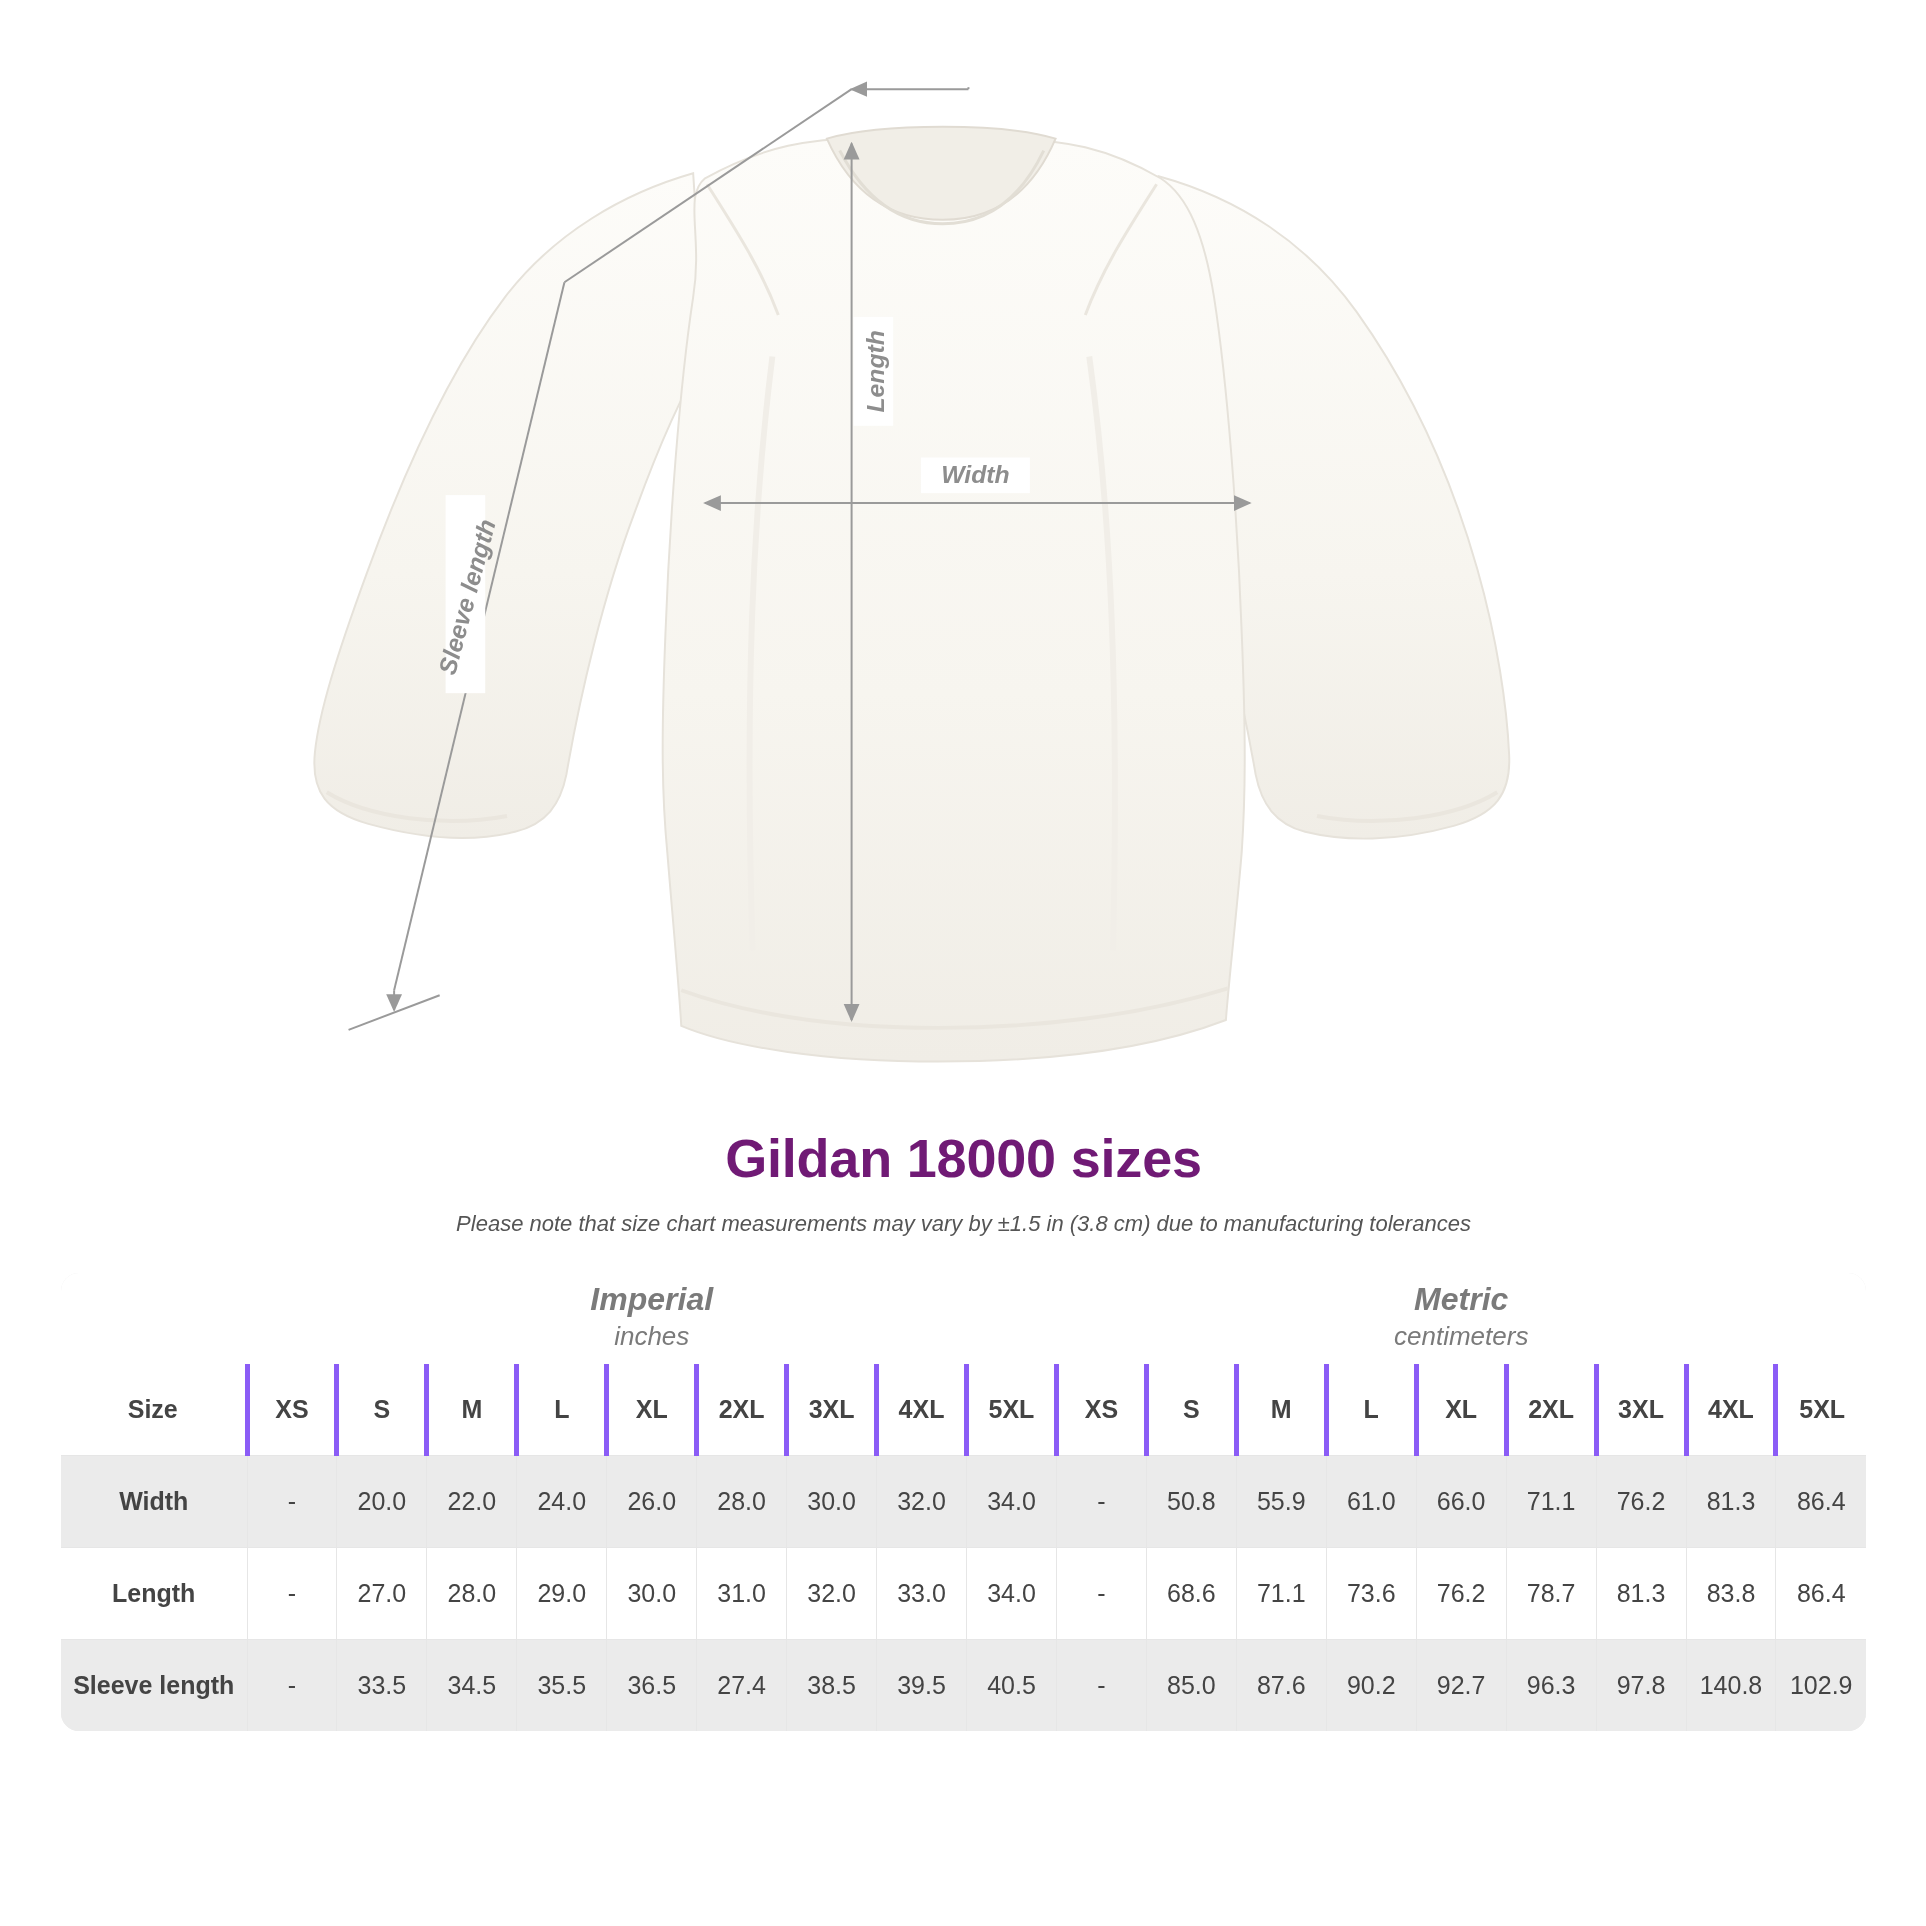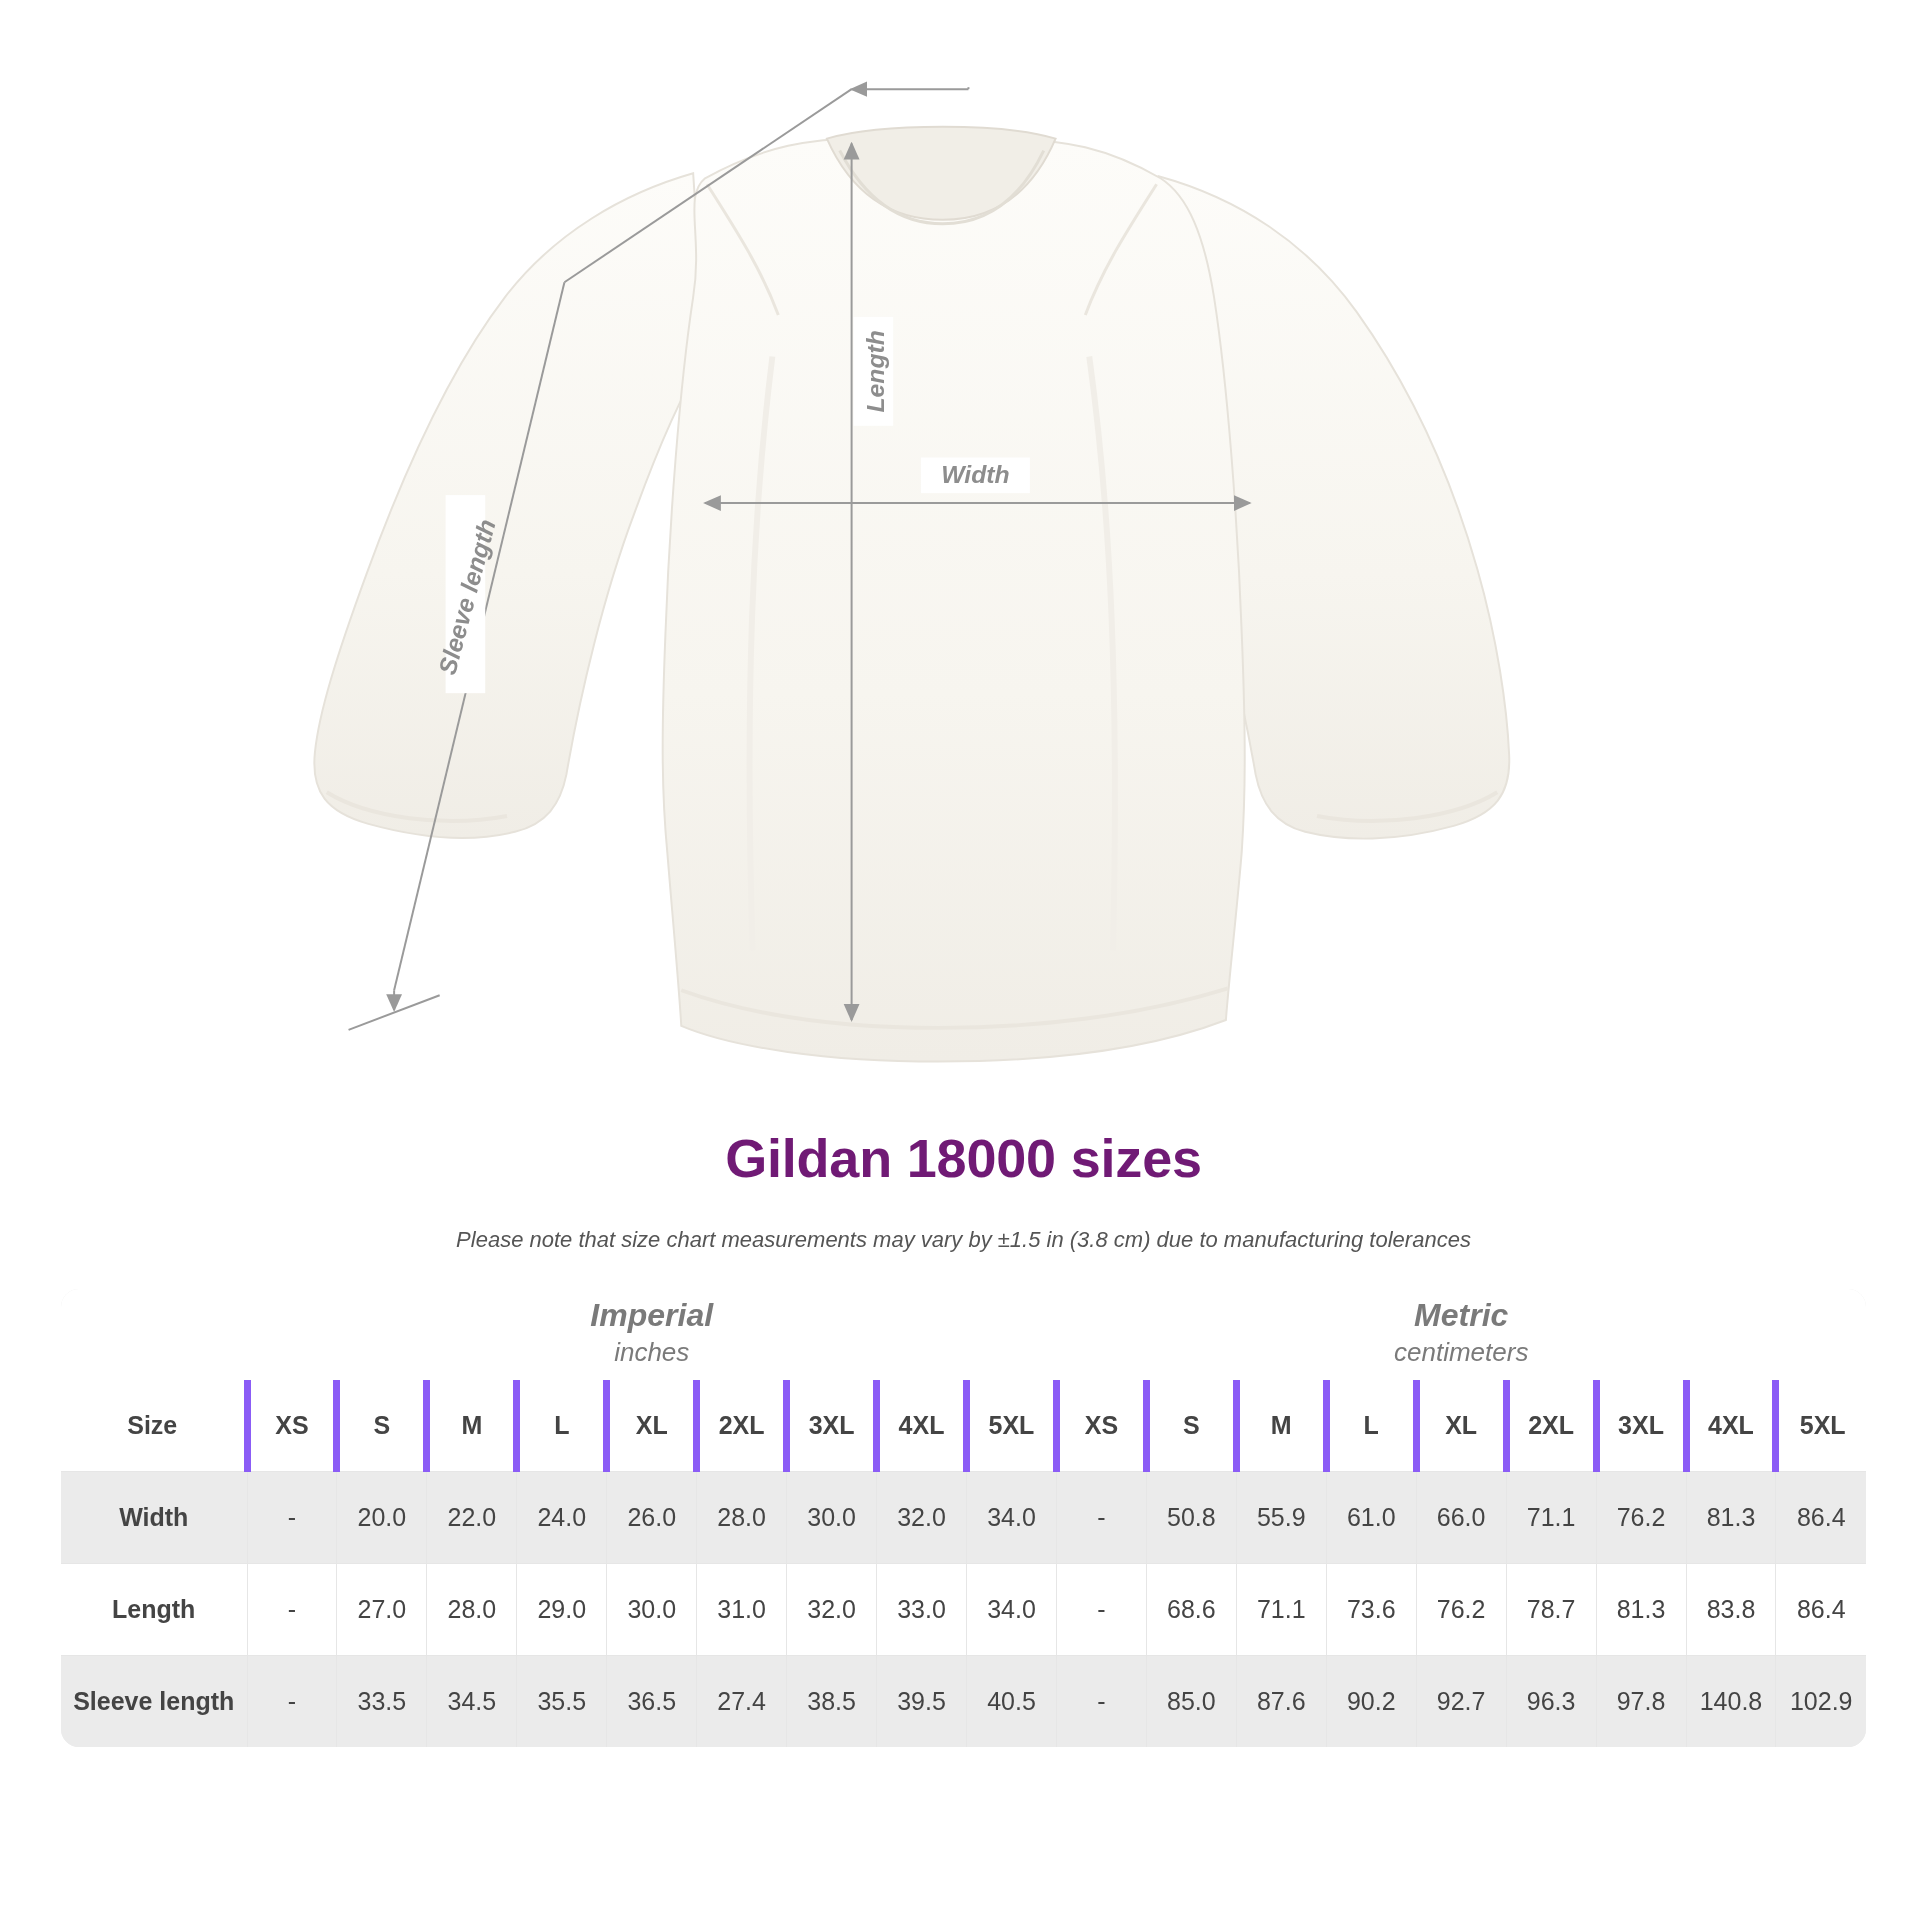--- a/index.html
+++ b/index.html
@@ -41,21 +41,21 @@
   .chart-title {
     font-size: 54px;
     font-weight: bold;
     color: #701a75;
     letter-spacing: -0.2px;
   }
   .chart-note {
     font-size: 22px;
     font-style: italic;
     color: #555555;
-    margin-top: 38px;
+    margin-top: 22px;
   }
 
   
   .table-wrap {
     margin: 36px 61px 0 61px;
     border-radius: 18px;
     overflow: hidden;
     background: #ebebeb;
   }
   table.size-table {
@@ -87,21 +87,21 @@
   .unit-sub {
     font-size: 26px;
     font-style: italic;
     color: #7a7a7a;
     line-height: 1.5;
   }
   .row-size td {
     background: #ffffff;
     font-weight: bold;
     color: #5a5a5a;
-    border-right: 7px solid #8b5cf6;
+    border-right: 5px solid #8b5cf6;
     font-size: 26px;
   }
   .row-size td:last-child { border-right: none; }
   .row-data td {
     border-right: 1px solid #e6e6e6;
     border-top: 1px solid #e6e6e6;
     font-size: 25px;
   }
   .row-data td:last-child { border-right: none; }
   .row-odd td { background: #ebebeb; }

